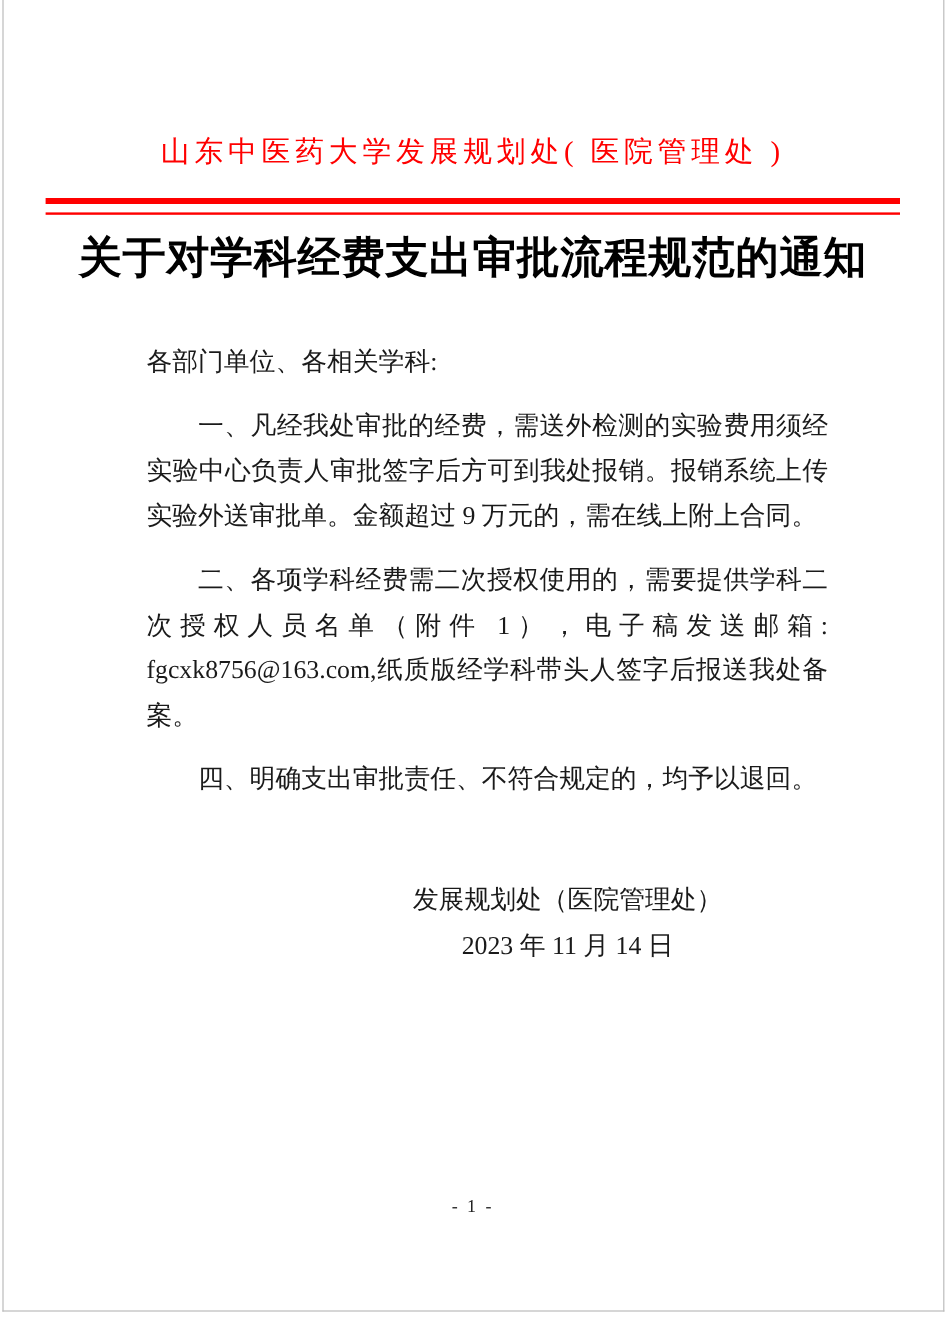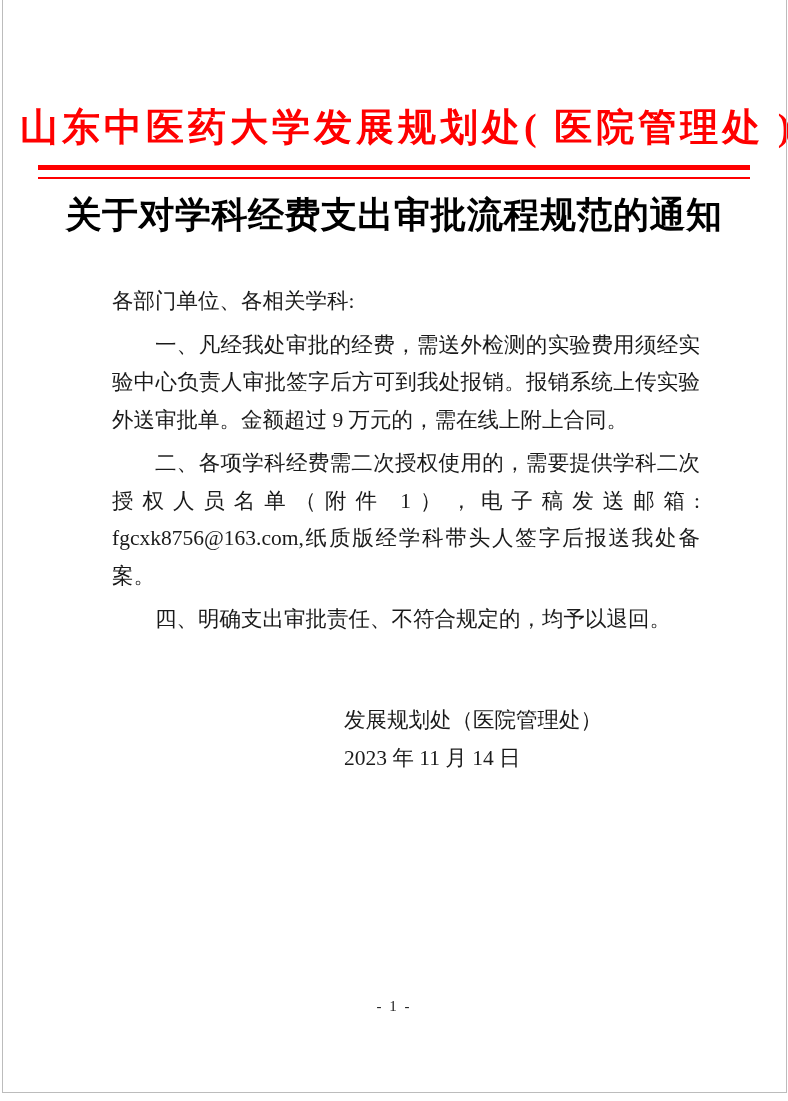--- a/index.html
+++ b/index.html
@@ -15,21 +15,21 @@
   .sheet { position:absolute; inset:0; background:#ffffff; }
   .page-outline {
     position:absolute; left:2px; right:1px; top:-2px; bottom:8px;
     border:1px solid #bcbcbc; border-top:none;
     pointer-events:none;
   }
   .org-title {
     margin:0; padding:103px 20px 0;
     height:48px; line-height:48px;
     text-align:center;
-    font-size:38px; font-weight:bold;
+    font-size:24px; font-weight:normal;
     letter-spacing:4px;
     color:var(--accent);
     white-space:nowrap;
   }
   .rule { margin-left:38px; margin-right:38px; background:var(--accent); }
   .rule-thick { height:5px; margin-top:14px; }
   .rule-thin  { height:2px; margin-top:7px; }
   .doc-title {
     margin:14px 0 0; height:44px; line-height:44px;
     text-align:center;
@@ -37,25 +37,26 @@
     letter-spacing:0.5px;
     color:#000;
   }
   .content {
     width:600px;
     margin:46px 82px 0 106px;
     font-size:21.5px;
     line-height:37.5px;
     text-align:justify;
   }
-  .content p { margin:6px; }
+  .content p { margin:16px; }
   .indent { text-indent:2em; }
   .sign-block {
     width:fit-content;
     margin:62px 186px 0 auto;
+    text-align:center;
     font-size:21.5px;
     line-height:38px;
   }
   .page-num {
     position:absolute; top:998px; left:0; right:0;
     text-align:center;
     font-size:15px;
     letter-spacing:2px;
     color:#222;
     font-family:"Liberation Serif","DejaVu Serif",serif;

